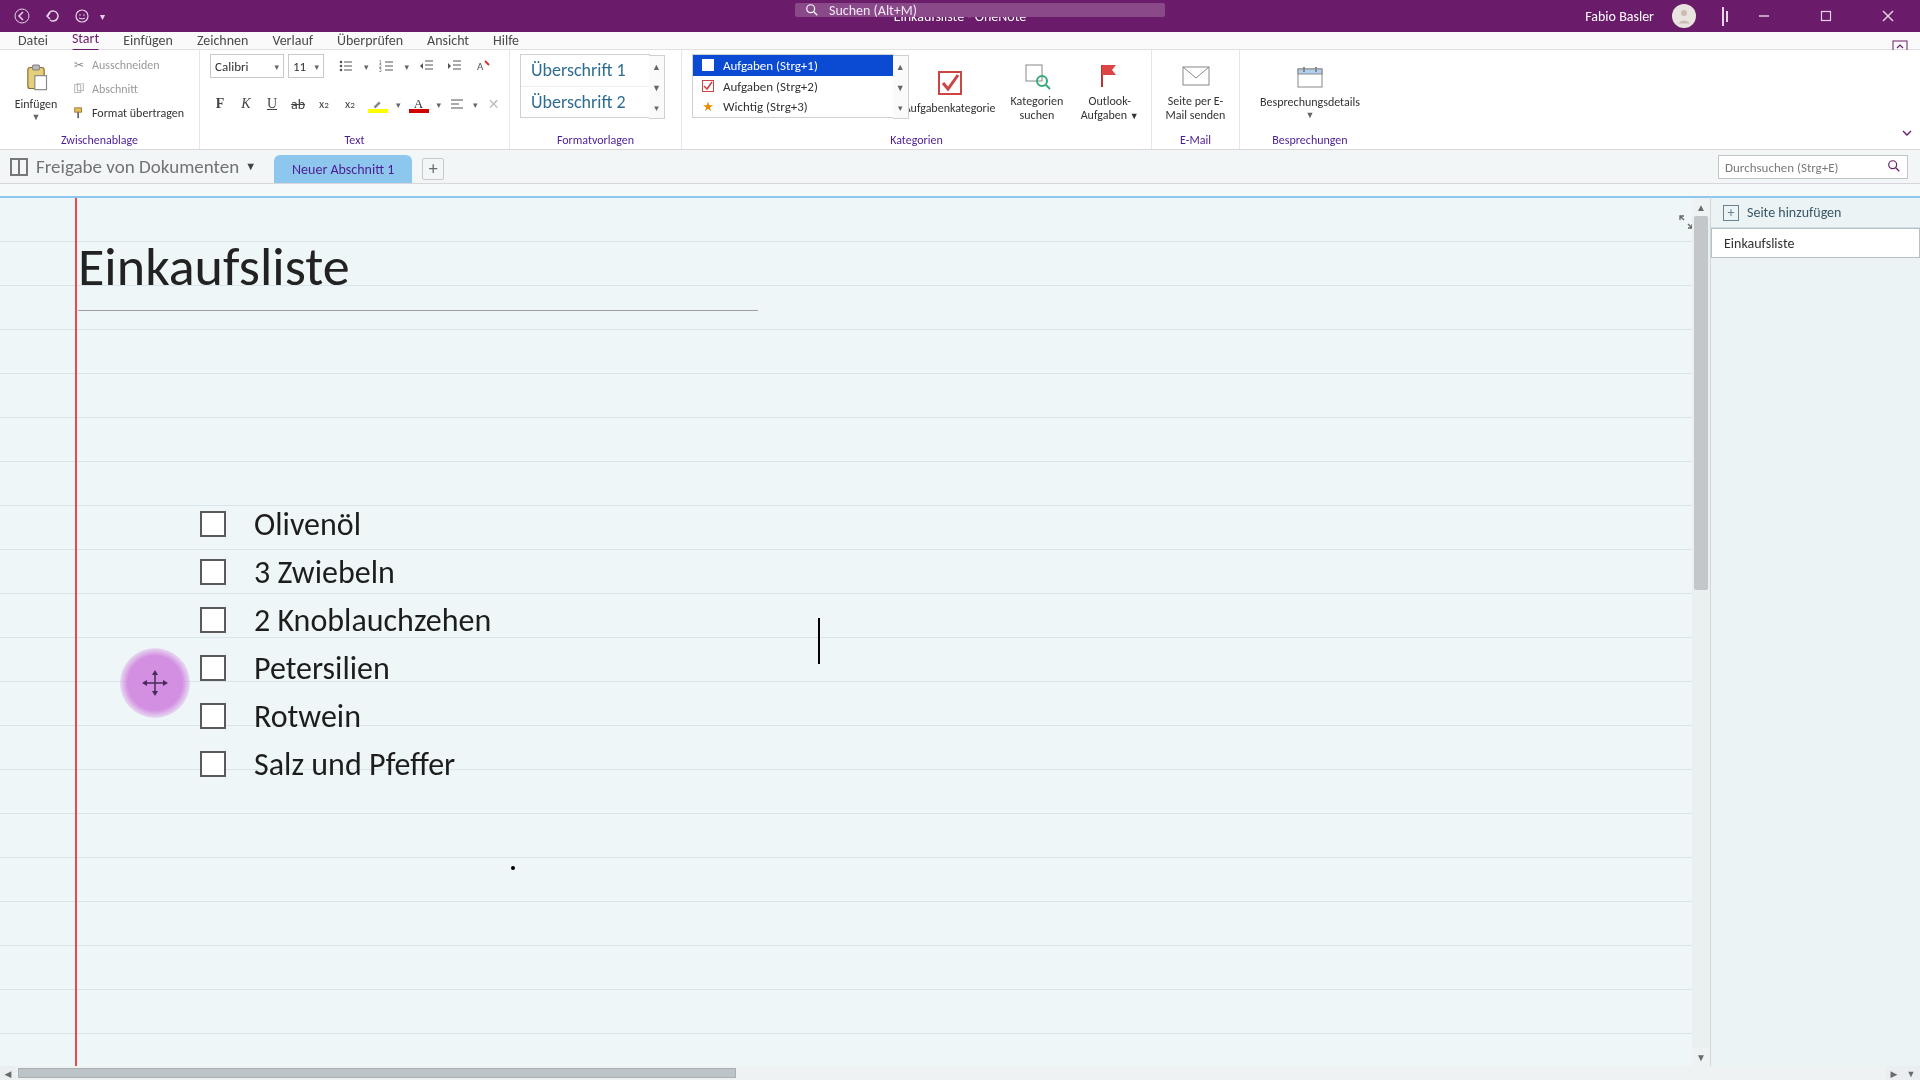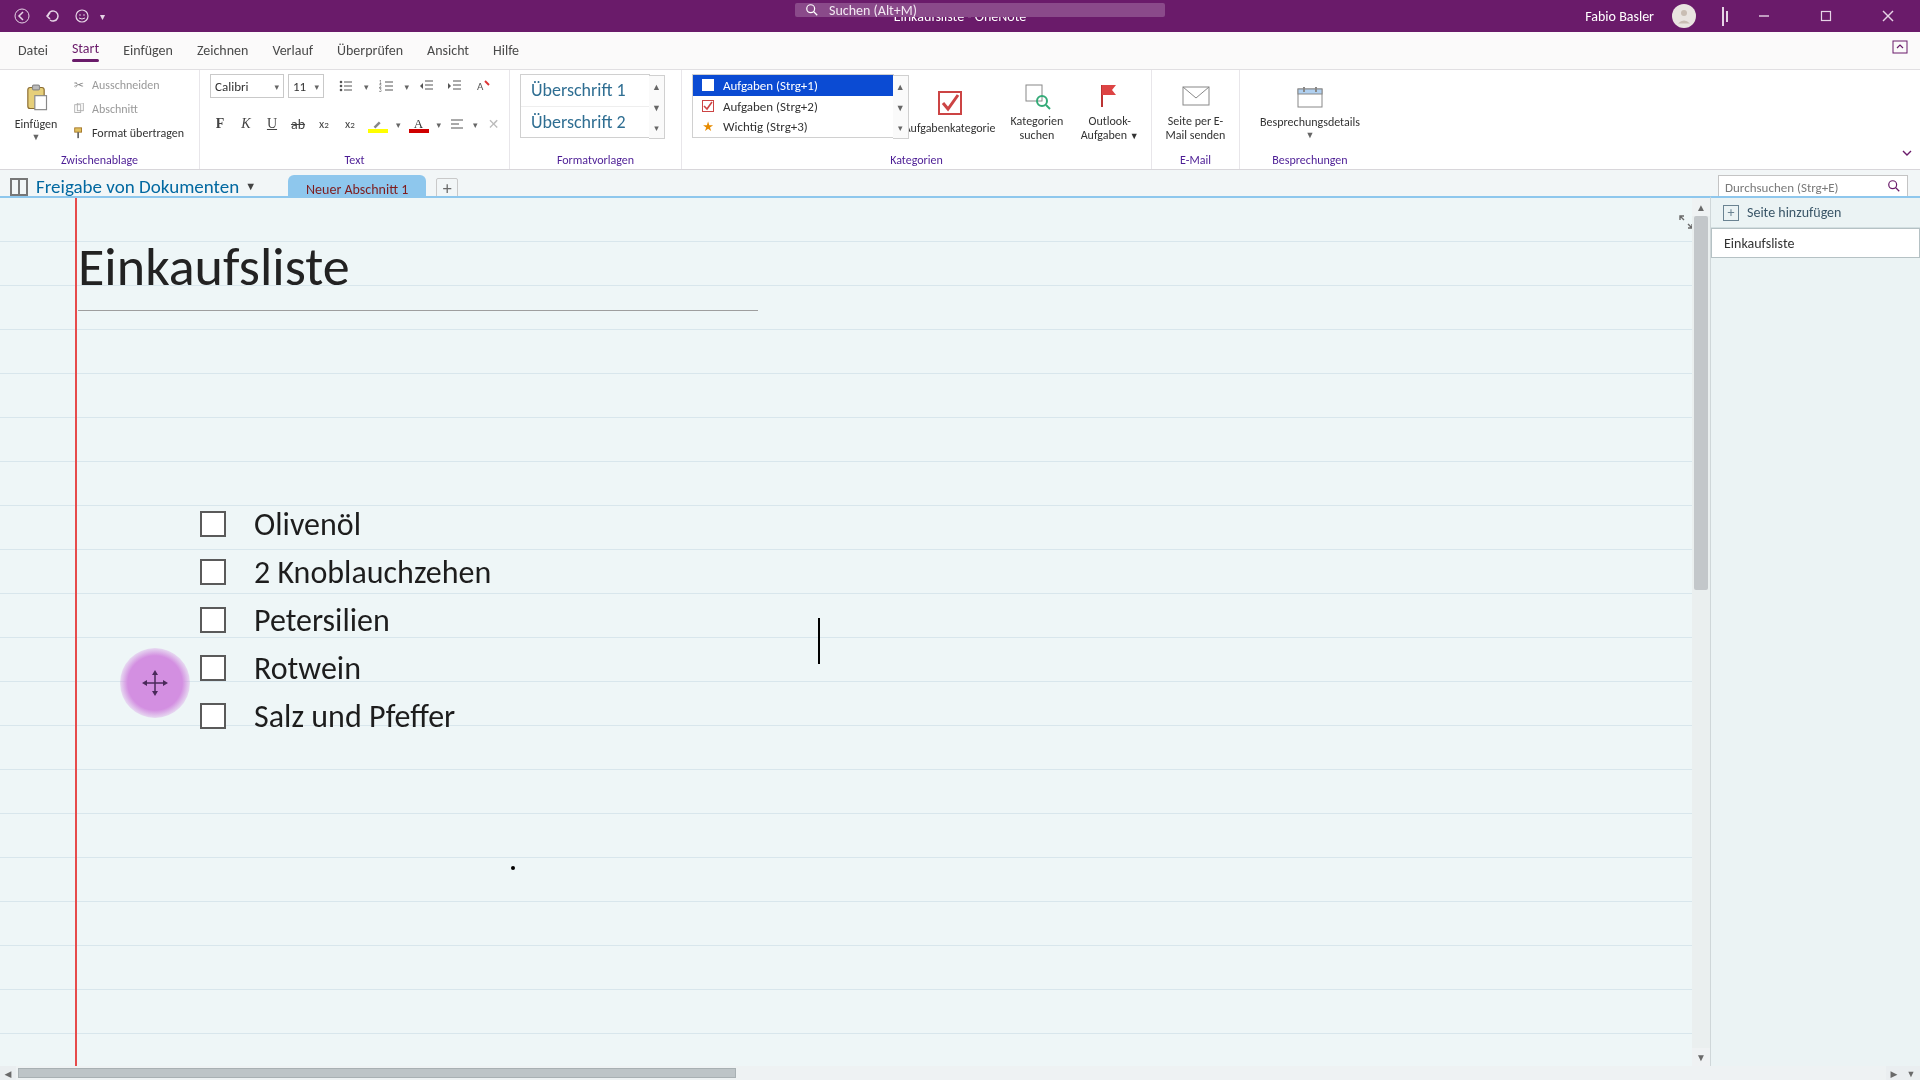--- a/index.html
+++ b/index.html
@@ -24,21 +24,21 @@
   .titlebar .search-wrap .sicon { width:14px; height:14px; }
   .titlebar .right-area { position:absolute; right:0; top:0; height:100%; display:flex; align-items:center; gap:18px; padding-right:10px;}
   .titlebar .user-name { font-size:14px; color:#fff; }
   .titlebar .avatar { width:24px; height:24px; border-radius:50%; background:#e9e4e0; display:flex; align-items:center; justify-content:center; color:#6a1b6a; font-size:10px;}
   .titlebar .wctrl { width:44px; height:32px; display:flex; align-items:center; justify-content:center; color:#e6d4e6; }
   .titlebar .boxicon { width:16px; height:14px; border:1px solid #e6d4e6; position:relative;}
   .titlebar .boxicon::after{content:"";position:absolute;top:3px;left:3px;right:3px;bottom:3px;border:1px solid #e6d4e6;}
 
   
   .menubar {
-    height: 38px;
+    height: 18px;
     background: #fbfafa;
     display:flex;
     align-items:center;
     font-size:14px;
     color:#4a4a4a;
     padding:0 6px;
     border-bottom:1px solid #e1dfe2;
     position:relative;
   }
   .menubar .mtab { padding:6px 12px; cursor:default; }
@@ -129,29 +129,29 @@
     height:34px;
     display:flex;
     align-items:center;
     background:#f2f6f7;
     border-bottom:1px solid #d8d6da;
     padding-left:10px;
     position:relative;
   }
   .nbicon{ width:18px; height:18px; border:2px solid #777; display:flex; margin-right:8px; position:relative;}
   .nbicon::after{content:"";position:absolute;left:50%;top:0;bottom:0;width:2px;background:#777;transform:translateX(-50%);}
-  .nbname{ font-size:19px; color:#0369a1; margin-right:6px;}
+  .nbname{ font-size:19px; color:#737373; margin-right:6px;}
   .nbdrop{ font-size:11px; color:#444;}
   .sectiontab{
-    margin-left:32px;
+    margin-left:18px;
     height:28px;
     padding:0 18px;
     background:#8ec7ed;
     border-top-left-radius:6px; border-top-right-radius:6px;
-    display:flex; align-items:center; font-size:14px; color:#7f1d1d;
+    display:flex; align-items:center; font-size:14px; color:#4c1d95;
     align-self:flex-end;
   }
   .addsection{
     width:22px; height:22px; display:flex; align-items:center; justify-content:center;
     color:#6a6a6a; font-size:18px; margin-left:10px; align-self:flex-end; margin-bottom:3px;
     border:1px solid #c9c9c9; border-radius:2px;
   }
   .nbbar .search-pages{
     position:absolute; right:12px; top:5px; width:190px; height:24px; border:1px solid #c4c4c4; background:#fff;
     display:flex; align-items:center; padding:0 6px; font-size:13px; color:#7a7a7a;
@@ -634,20 +634,24 @@
         </svg>
     </span>
 
     <div class="shop-block">
       <div class="shop-row">
         <span class="chk"></span>
         <span class="shop-text">Olivenöl</span>
       </div>
       <div class="shop-row">
         <span class="chk"></span>
+        <span class="shop-text">3 Zwiebeln</span>
+      </div>
+      <div class="shop-row">
+        <span class="chk"></span>
         <span class="shop-text">2 Knoblauchzehen</span>
       </div>
       <div class="shop-row">
         <span class="chk"></span>
         <span class="shop-text">Petersilien</span>
       </div>
       <div class="shop-row">
         <span class="chk"></span>
         <span class="shop-text">Rotwein</span>
       </div>

